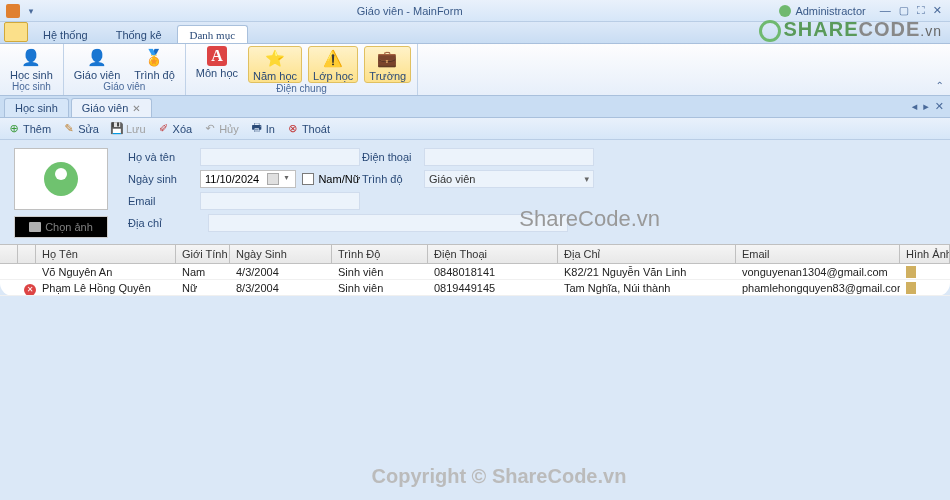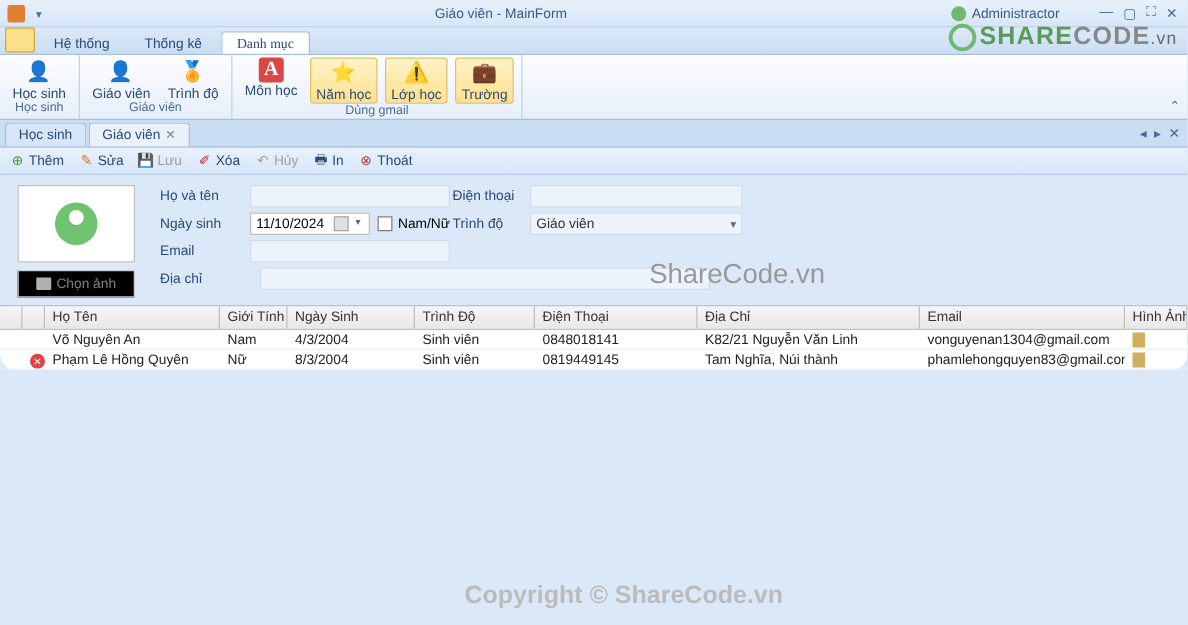--- a/index.html
+++ b/index.html
@@ -3,21 +3,21 @@
 <meta charset="utf-8">
 <style>
 * { box-sizing: border-box; margin: 0; padding: 0; font-family: "Segoe UI", Tahoma, sans-serif; }
 body { width: 950px; height: 500px; background: #dbe8f7; position: relative; overflow: hidden; font-size: 11px; }
 
 
 .titlebar { height: 22px; background: linear-gradient(#e9f1fb,#d6e6f8); display: flex; align-items: center; border-bottom: 1px solid #b9cde5; }
 .titlebar .app-icon { width: 14px; height: 14px; margin: 0 6px; background: #e08030; border-radius: 2px; }
 .titlebar .down { width: 10px; text-align: center; color: #4a6a9a; font-size: 9px; margin-right: 4px; }
 .titlebar .title { flex: 1; text-align: center; color: #3a5a88; font-size: 11px; }
-.titlebar .user { display: flex; align-items: center; gap: 4px; color: #3a5a88; margin-right: 24px; }
+.titlebar .user { display: flex; align-items: center; gap: 4px; color: #3a5a88; margin-right: 6px; }
 .titlebar .user .uicon { width: 12px; height: 12px; background: #6fb96f; border-radius: 50%; }
 .titlebar .winbtns { display: flex; gap: 8px; padding: 0 8px; color: #4a6a9a; }
 .titlebar .winbtns span { cursor: default; }
 
 
 .ribbon-tabs { height: 22px; background: linear-gradient(#dde9f8,#c9ddf3); display: flex; align-items: flex-end; padding-left: 30px; gap: 2px; border-bottom: 1px solid #a9c0dc; }
 .rtab { padding: 3px 12px 2px; color: #2a4a78; font-size: 11px; border: 1px solid transparent; border-bottom: none; }
 .rtab.active { background: #fff; border-color: #a9c0dc; border-top-left-radius: 3px; border-top-right-radius: 3px; font-family: Liberation Serif, serif; }
 .file-btn { position: absolute; left: 4px; top: 22px; width: 24px; height: 20px; background: #fbe08a; border: 1px solid #d1a93b; border-radius: 2px; }
 
@@ -141,21 +141,21 @@
       </div>
       <div class="ritem highlight">
         <div class="ricon">⚠️</div>
         <span>Lớp học</span>
       </div>
       <div class="ritem highlight">
         <div class="ricon">💼</div>
         <span>Trường</span>
       </div>
     </div>
-    <div class="glabel">Dùng gmail</div>
+    <div class="glabel">Điện chung</div>
   </div>
   <div class="expand">⌃</div>
 </div>
 
 <div class="doctabs">
   <div class="dtab">
       <span>Học sinh</span>
     </div>
   <div class="dtab active">
     <span>Giáo viên</span>

